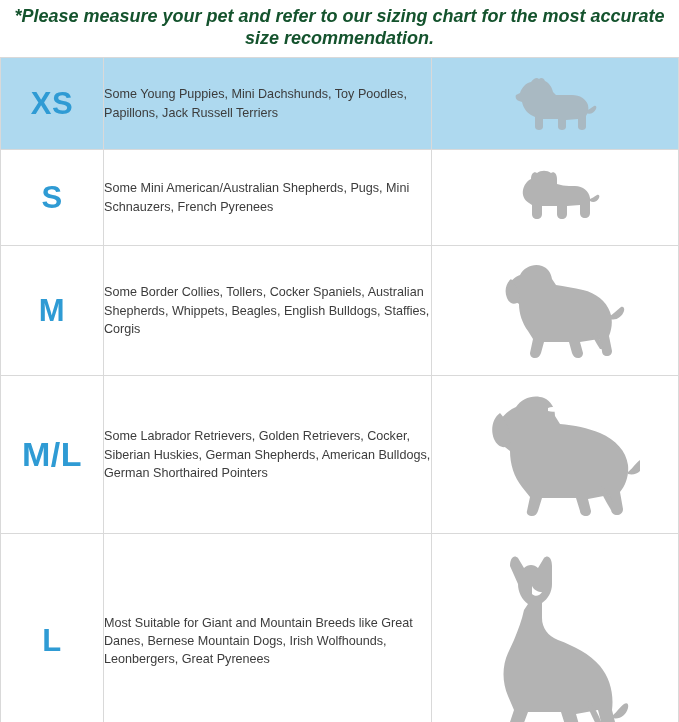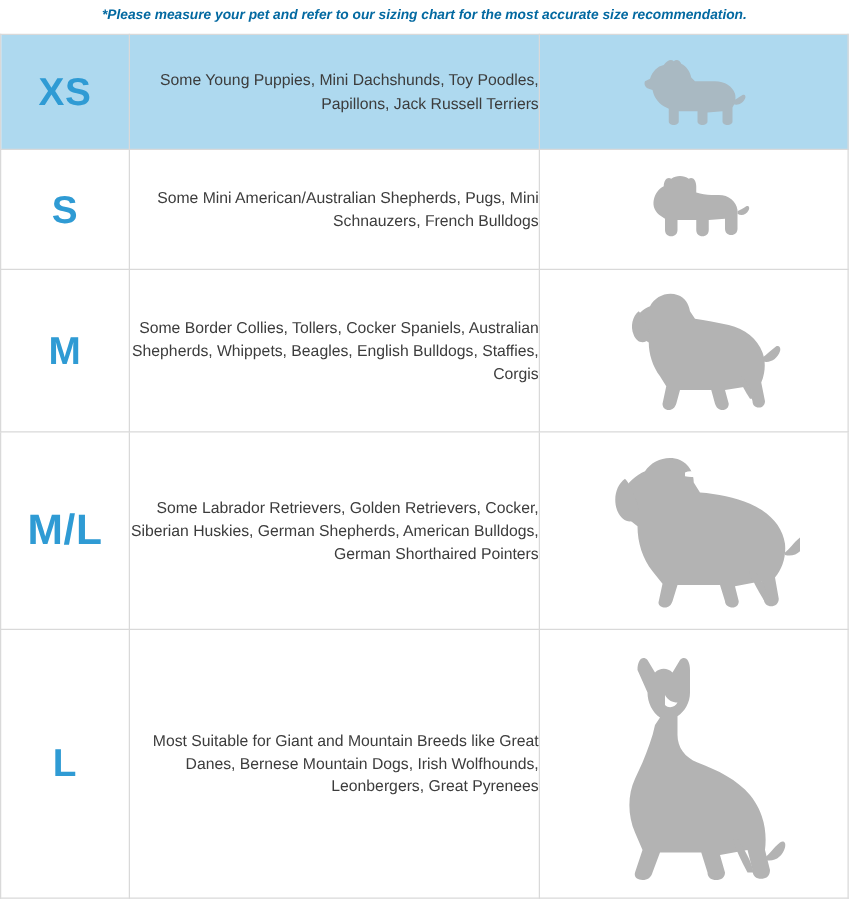--- a/index.html
+++ b/index.html
@@ -16,22 +16,22 @@
   }
   .page {
     width: 679px;
     height: 722px;
     position: relative;
     box-sizing: border-box;
   }
   .note {
     font-style: italic;
     font-weight: bold;
-    font-size: 11px;
-    color: #0369a1;
+    font-size: 18px;
+    color: #14532d;
     text-align: center;
     padding: 6px 4px 8px 4px;
     line-height: 1.2;
   }
   table.size-chart {
     width: 677px;
     margin: 0 auto;
     border-collapse: collapse;
     table-layout: fixed;
     border: 1px solid #d9d9d9;
@@ -54,21 +54,21 @@
     color: #2f9bd4;
     font-weight: bold;
     font-size: 31px;
     letter-spacing: 0.5px;
     margin-left: 21px;
   }
   .row-xs .size-cell { color: #2f9bd4; }
   .size-cell.small-ml { font-size: 34px; }
 
   .breeds-cell {
-    text-align: right;
+    text-align: left;
     font-size: 12.6px;
     line-height: 1.45;
     color: #3c3c3c;
     padding: 8px 14px;
   }
   .icon-cell {
     text-align: center;
     padding: 6px 0;
   }
   .icon-cell svg {
@@ -102,21 +102,21 @@
             <g class="dog-shape">
               <path d="M10 20 C12 14 16 10 21 9 C24 5 27 4 29 6 C31 4 34 5 35 8 C39 10 42 14 43 19 L46 22 L62 22 C70 22 76 26 78 32 C79 36 78 40 76 43 L76 54 C76 56 74 57 72 57 C70 57 68 56 68 54 L68 46 L56 47 L56 54 C56 56 54 57 52 57 C50 57 48 56 48 54 L48 46 L33 46 L33 54 C33 56 31 57 29 57 C27 57 25 56 25 54 L25 44 L21 42 C16 39 13 34 12 29 L9 28 C6 27 5 24 6 22 Z"></path>
               <path d="M76 40 C80 42 84 40 86 36 C87 34 86 32 84 33 C81 35 78 37 76 38 Z"></path>
             </g>
           </svg>
         </td>
       </tr>
 
       <tr class="h-s">
         <td class="col-size size-cell">S</td>
-        <td class="col-breeds breeds-cell">Some Mini American/Australian Shepherds, Pugs, Mini Schnauzers, French Bulldogs</td>
+        <td class="col-breeds breeds-cell">Some Mini American/Australian Shepherds, Pugs, Mini Schnauzers, French Pyrenees</td>
         <td class="col-icon icon-cell">
           <svg width="92" height="66" viewBox="0 0 92 66" aria-hidden="true">
             <g class="dog-shape">
               <path d="M22 14 C22 9 25 6 28 8 C32 5 38 5 42 8 C45 6 48 9 48 14 L48 19 C52 20 56 21 60 21 L66 21 C74 21 80 26 81 33 L81 48 C81 51 79 53 76 53 C73 53 71 51 71 48 L71 40 L58 41 L58 49 C58 52 56 54 53 54 C50 54 48 52 48 49 L48 41 L33 41 L33 49 C33 52 31 54 28 54 C25 54 23 52 23 49 L23 40 L20 38 C15 35 13 30 14 25 C15 20 18 16 22 14 Z"></path>
               <path d="M81 36 C84 38 88 37 90 33 C91 31 90 29 88 30 C85 32 83 33 81 34 Z"></path>
             </g>
           </svg>
         </td>
       </tr>
 

